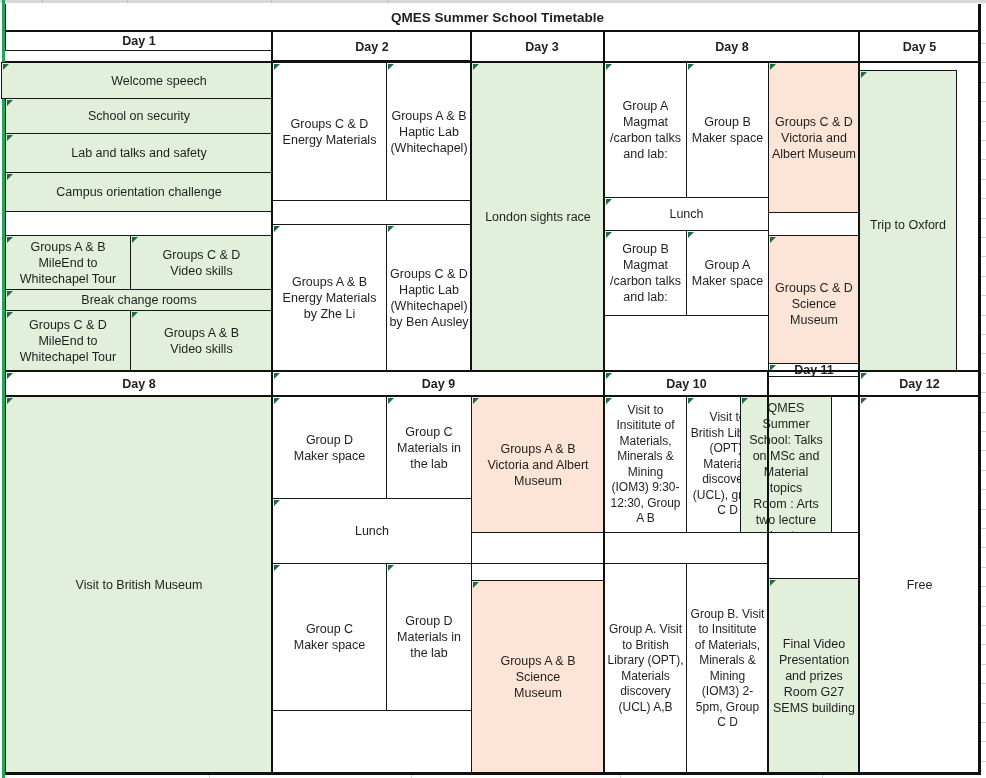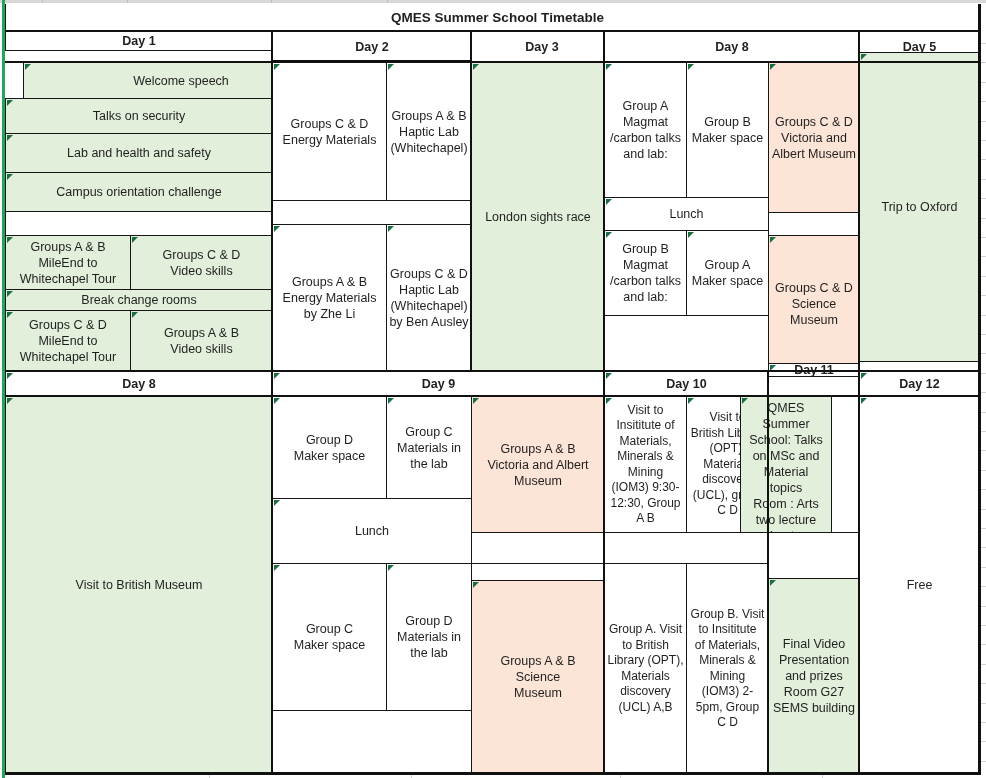--- a/index.html
+++ b/index.html
@@ -90,23 +90,23 @@
     </div>
 
   <div class="cell title" style="left:5px;top:4px;width:975px;height:28px">QMES Summer School Timetable</div>
 
   <div class="cell hdr" style="left:5px;top:31px;width:268px;height:20px">Day 1</div>
   <div class="cell hdr" style="left:272px;top:31px;width:200px;height:32px">Day 2</div>
   <div class="cell hdr" style="left:471px;top:31px;width:142px;height:32px">Day 3</div>
   <div class="cell hdr" style="left:604px;top:31px;width:256px;height:32px">Day 8</div>
   <div class="cell hdr" style="left:859px;top:31px;width:121px;height:32px">Day 5</div>
 
-  <div class="cell green tri" style="left:23px;top:62px;width:316px;height:37px">Welcome speech</div>
-  <div class="cell green tri" style="left:5px;top:98px;width:268px;height:36px">Talks on security</div>
-  <div class="cell green tri" style="left:5px;top:133px;width:268px;height:40px">Lab and health and safety</div>
+  <div class="cell green tri" style="left:1px;top:62px;width:316px;height:37px">Welcome speech</div>
+  <div class="cell green tri" style="left:5px;top:98px;width:268px;height:36px">School on security</div>
+  <div class="cell green tri" style="left:5px;top:133px;width:268px;height:40px">Lab and talks and safety</div>
   <div class="cell green tri" style="left:5px;top:172px;width:268px;height:40px">Campus orientation challenge</div>
   <div class="cell" style="left:5px;top:211px;width:268px;height:25px"></div>
   <div class="cell green tri" style="left:5px;top:235px;width:126px;height:55px">Groups A &amp; B
 MileEnd to
 Whitechapel Tour</div>
   <div class="cell green tri" style="left:130px;top:235px;width:143px;height:55px">Groups C &amp; D
 Video skills</div>
   <div class="cell green tri" style="left:5px;top:289px;width:268px;height:22px">Break change rooms</div>
   <div class="cell green tri" style="left:5px;top:310px;width:126px;height:62px">Groups C &amp; D
 MileEnd to
@@ -145,21 +145,21 @@
 Magmat
 /carbon talks
 and lab:</div>
   <div class="cell tri" style="left:686px;top:230px;width:83px;height:86px">Group A
 Maker space</div>
   <div class="cell peach tri" style="left:768px;top:235px;width:92px;height:137px">Groups C &amp; D
 Science
 Museum</div>
   <div class="cell" style="left:604px;top:315px;width:165px;height:57px"></div>
 
-  <div class="cell green tri" style="left:859px;top:52px;width:121px;height:310px">Trip to Oxford</div>
+  <div class="cell green tri" style="left:859px;top:70px;width:98px;height:310px">Trip to Oxford</div>
 
   <div class="cell hdr tri" style="left:5px;top:371px;width:268px;height:26px">Day 8</div>
   <div class="cell hdr tri" style="left:272px;top:371px;width:333px;height:26px">Day 9</div>
   <div class="cell hdr tri" style="left:604px;top:371px;width:165px;height:26px">Day 10</div>
   <div class="cell hdr tri" style="left:768px;top:363px;width:92px;height:14px">Day 11</div>
   <div class="cell hdr tri" style="left:859px;top:371px;width:121px;height:26px">Day 12</div>
 
   <div class="cell green tri" style="left:5px;top:396px;width:268px;height:378px">Visit to British  Museum</div>
 
   <div class="cell tri" style="left:272px;top:396px;width:115px;height:103px">Group D

